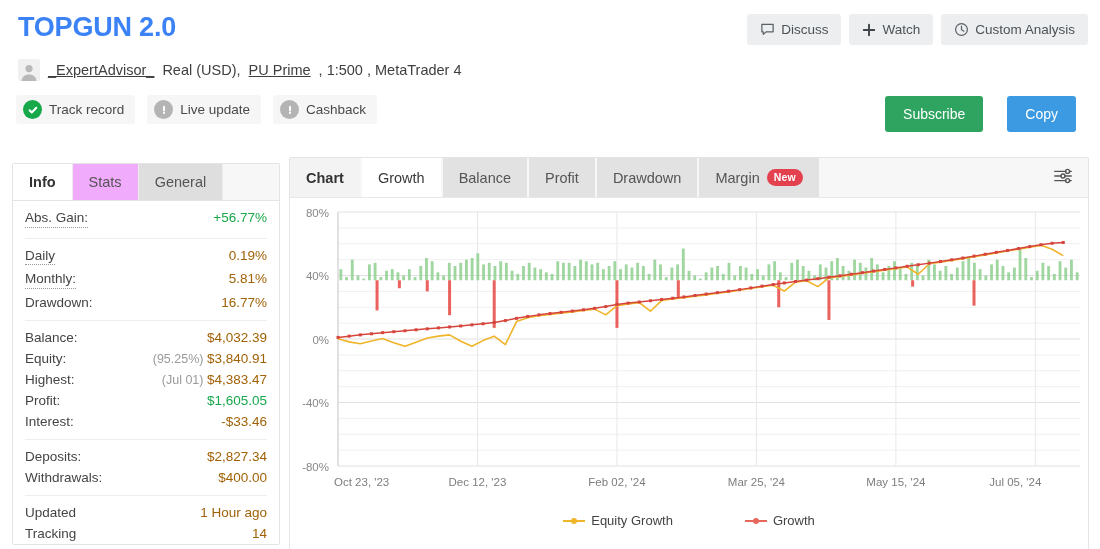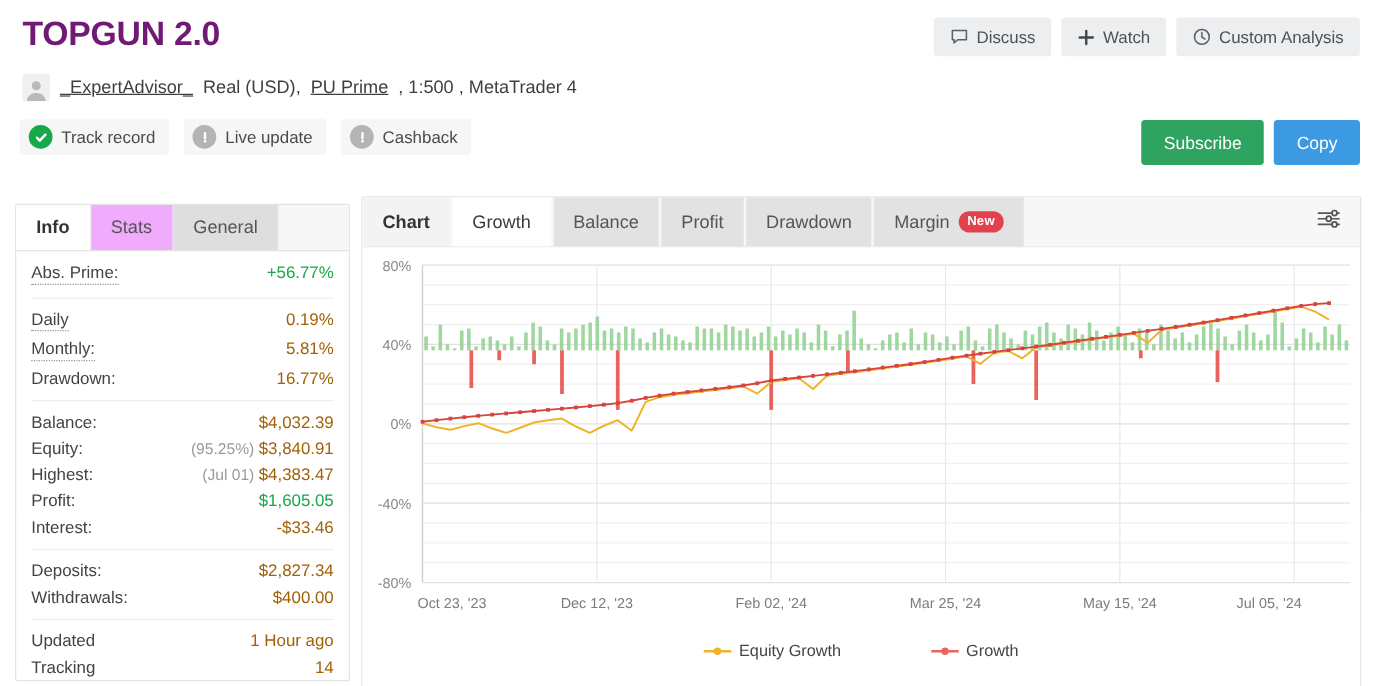--- a/index.html
+++ b/index.html
@@ -10,21 +10,21 @@
     font-family: "Liberation Sans", sans-serif;
     color: #333333;
     overflow: hidden;
   }
   #root { position: relative; width: 1100px; height: 549px; background:#fff; }
 
   
   .header { position: relative; padding: 10px 12px 0 12px; }
   .title-row { display:flex; align-items:flex-start; justify-content:space-between; }
   .page-title {
-    font-size: 27px; font-weight: bold; color:#701a75; letter-spacing:-0.2px;
+    font-size: 27px; font-weight: bold; color:#3b82f6; letter-spacing:-0.2px;
     line-height: 34px; margin:0; padding-left:6px;
   }
   .top-actions { display:flex; gap:8px; padding-top:4px; }
   .top-btn {
     display:flex; align-items:center; gap:6px;
     background:#eceef0; border:none; border-radius:3px;
     padding:8px 13px; font-size:13.5px; color:#4c5256;
     font-family:"Liberation Sans", sans-serif; cursor:pointer; white-space:nowrap;
   }
   .top-btn svg { display:block; }
@@ -44,21 +44,21 @@
   .badge {
     display:flex; align-items:center; gap:7px;
     background:#f6f6f6; border-radius:3px; padding:5px 11px 5px 7px;
     font-size:13.5px; color:#4a4a4a; cursor:pointer;
   }
   .b-icon { width:19px; height:19px; border-radius:50%; flex:none; display:flex; align-items:center; justify-content:center; }
   .b-ok { background:#17a84a; }
   .b-warn { background:#b4b4b4; }
   .b-icon svg { display:block; }
 
-  .cta-row { position:absolute; right:12px; top:96px; display:flex; gap:8px;align-items:center; }
+  .cta-row { position:absolute; right:24px; top:96px; display:flex; gap:24px;align-items:center; }
   .cta {
     border:none; border-radius:3px; color:#fff; font-size:14px;
     padding:10px 18px; cursor:pointer; font-family:"Liberation Sans",sans-serif;
   }
   .cta-subscribe { background:#2fa360; }
   .cta-copy { background:#3b9ae1; }
 
   
   .panels { display:flex; gap:9px; padding:0 12px; margin-top:33px; align-items:center; }
 
@@ -203,21 +203,21 @@
 
     <div class="panel left-panel">
       <div class="tabbar">
         <div class="tab active">Info</div>
         <div class="tab white">Stats</div>
         <div class="tab gray">General</div>
         <div class="tab-spacer"></div>
       </div>
       <div class="stats" id="stats-list">
           <div class="srow">
-            <span class="slabel dotted">Abs. Prime:</span>
+            <span class="slabel dotted">Abs. Gain:</span>
             <span><span class="sval green-n">+56.77%</span></span>
           </div>
           <div class="divider"></div>
           <div class="srow">
             <span class="slabel dotted">Daily</span>
             <span><span class="sval">0.19%</span></span>
           </div>
           <div class="srow">
             <span class="slabel dotted">Monthly:</span>
             <span><span class="sval">5.81%</span></span>

